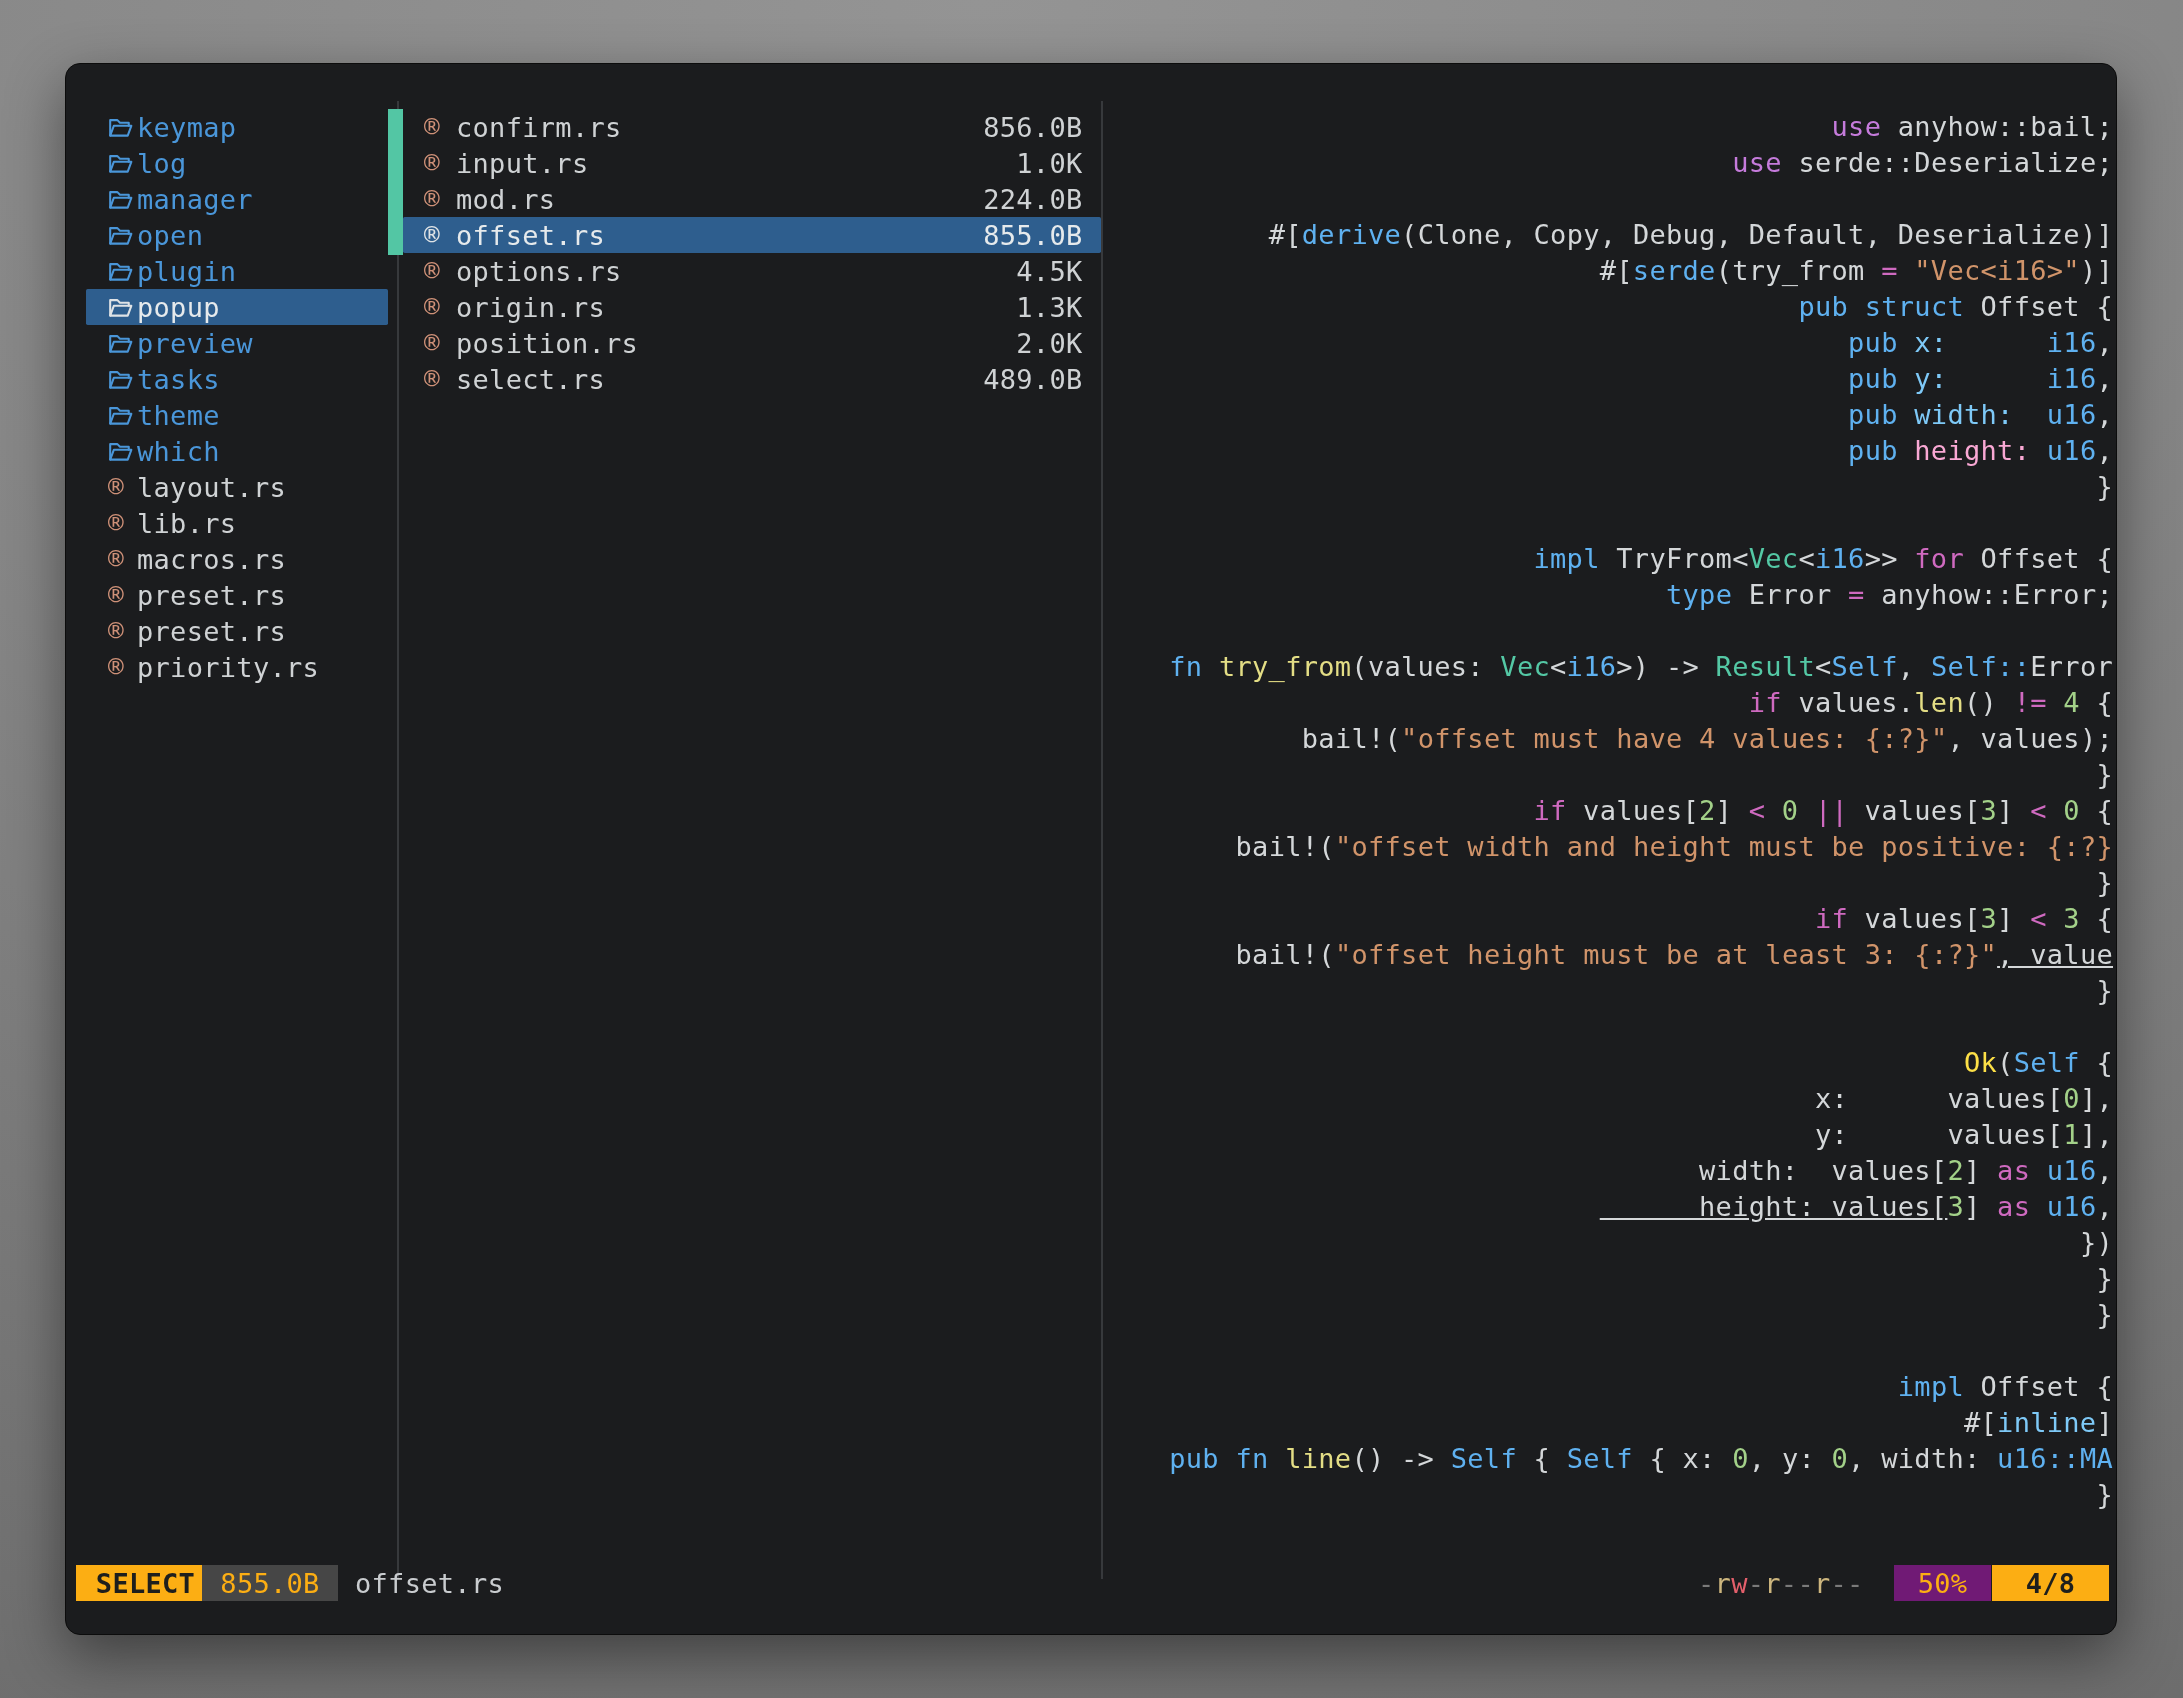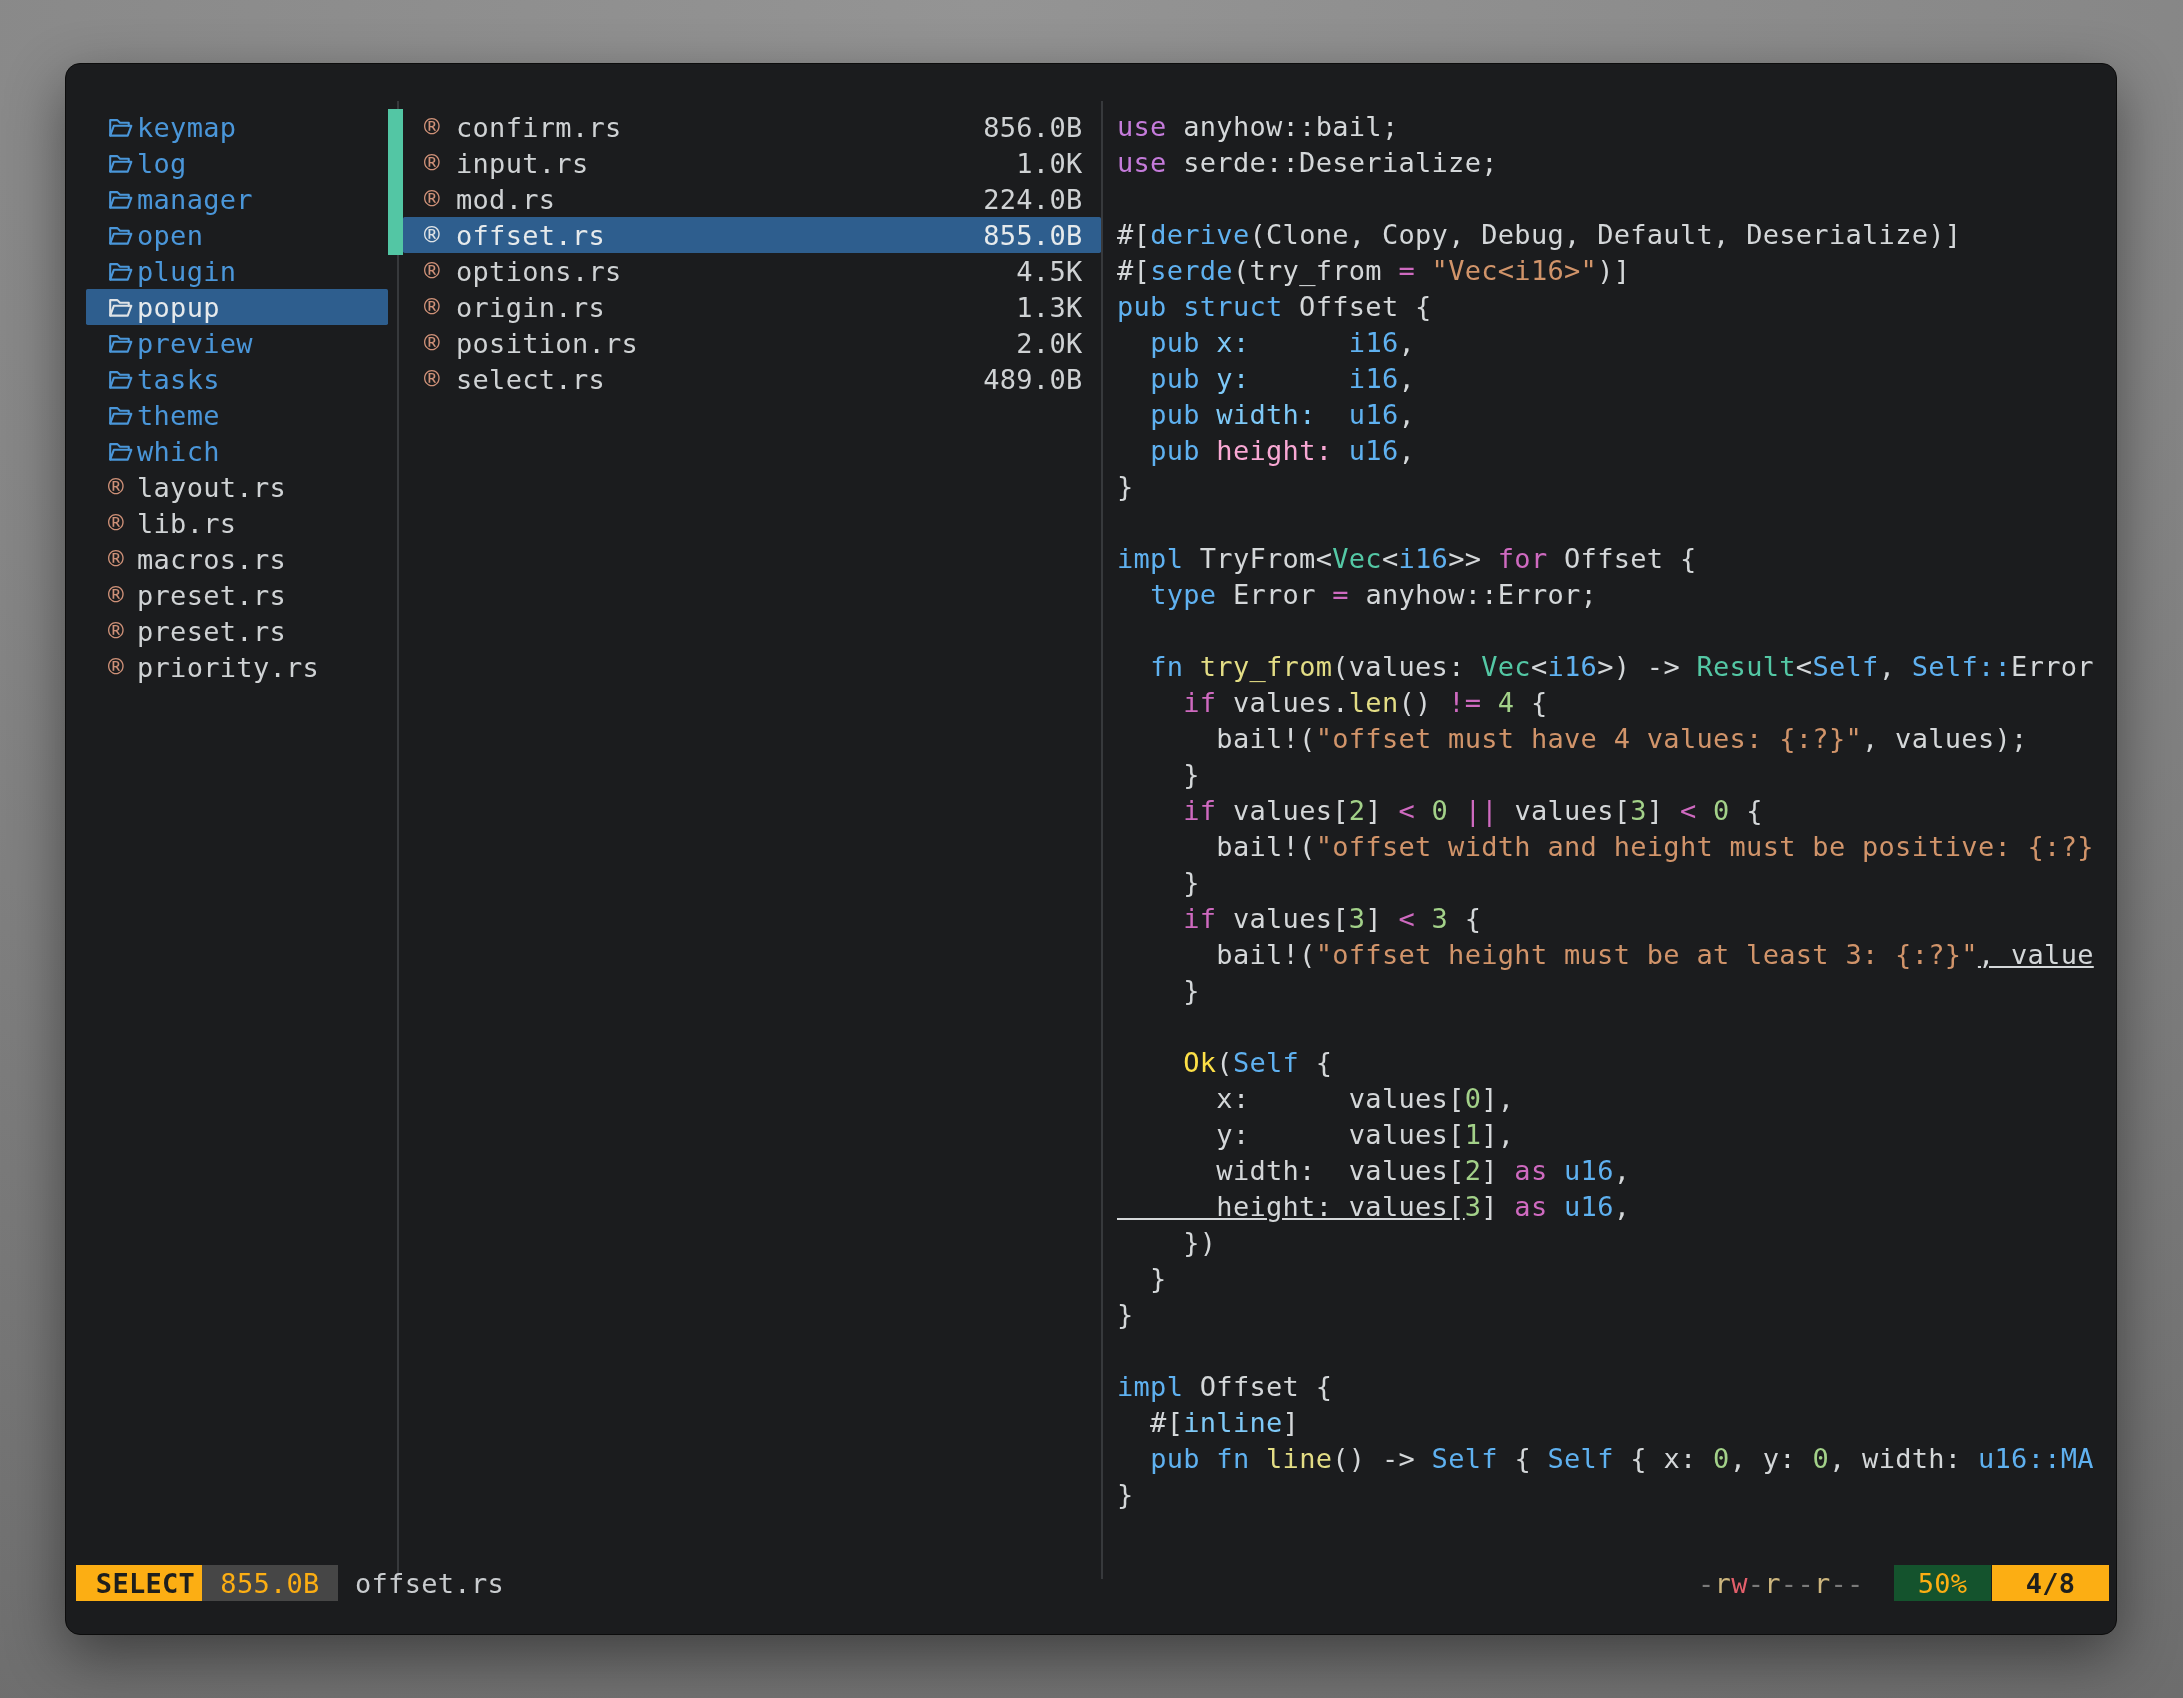--- a/index.html
+++ b/index.html
@@ -15,21 +15,21 @@
     box-shadow:0 20px 59px rgba(0,0,0,.45);
     overflow:hidden;
   }
   .sep { position:absolute; top:37px; width:1.7px; height:1478px; background:#37393c; z-index:1; }
   .sep-1 { left:331px; } .sep-2 { left:1035px; }
   .tealbar { position:absolute; left:322px; top:45px; width:15px; height:146px; z-index:3; }
 
   .pane { position:absolute; top:45px; z-index:2; }
   .pane-left { left:20px;  width:302px; }
   .pane-mid  { left:337px; width:698px; }
-  .pane-code { left:1051px; width:996px; overflow:hidden; }
+  .pane-code { left:1051px; width:996px; overflow:hidden;text-align:right; }
 
   .row {
     height:36px; display:flex; align-items:center;
     font-size:27px; letter-spacing:0.3px; white-space:nowrap;
     color:#cfd2d4;
   }
   .pane-left .row { padding-left:22px; }
   .pane-mid  .row { padding-left:21px; }
   .row.folder { color:#4a96d9; }
   .row .icon { display:inline-flex; align-items:center; justify-content:flex-start; flex:0 0 auto; }
@@ -266,17 +266,17 @@
       <div class="code-line"><span style="color: rgb(212, 215, 217);">  #[</span><span style="color: rgb(126, 201, 247);">inline</span><span style="color: rgb(212, 215, 217);">]</span></div>
       <div class="code-line"><span style="color: rgb(212, 215, 217);">  </span><span style="color: rgb(95, 177, 240);">pub fn </span><span style="color: rgb(227, 221, 133);">line</span><span style="color: rgb(212, 215, 217);">() -&gt; </span><span style="color: rgb(95, 177, 240);">Self</span><span style="color: rgb(212, 215, 217);"> { </span><span style="color: rgb(95, 177, 240);">Self</span><span style="color: rgb(212, 215, 217);"> { x: </span><span style="color: rgb(163, 209, 137);">0</span><span style="color: rgb(212, 215, 217);">, y: </span><span style="color: rgb(163, 209, 137);">0</span><span style="color: rgb(212, 215, 217);">, width: </span><span style="color: rgb(95, 177, 240);">u16::MA</span></div>
       <div class="code-line"><span style="color: rgb(212, 215, 217);">}</span></div>
     </div>
 
   <div class="statusbar">
     <div class="sbadge" id="mode-badge" style="background: rgb(252, 174, 19); color: rgb(30, 31, 29); padding-left: 13px;">SELECT</div>
     <div class="sbadge" id="size-badge" style="background: rgb(70, 70, 70); color: rgb(252, 174, 19);">855.0B</div>
     <div class="sbadge" id="status-filename">offset.rs</div>
     <div class="sbadge" id="perms"><span style="color: rgb(122, 122, 122);">-</span><span style="color: rgb(205, 182, 126);">r</span><span style="color: rgb(227, 95, 107);">w</span><span style="color: rgb(122, 122, 122);">-</span><span style="color: rgb(205, 182, 126);">r</span><span style="color: rgb(122, 122, 122);">-</span><span style="color: rgb(122, 122, 122);">-</span><span style="color: rgb(205, 182, 126);">r</span><span style="color: rgb(122, 122, 122);">-</span><span style="color: rgb(122, 122, 122);">-</span></div>
-    <div class="sbadge" id="pct-badge" style="background: #14532d; color: rgb(252, 174, 19);">50%</div>
+    <div class="sbadge" id="pct-badge" style="background: #701a75; color: rgb(252, 174, 19);">50%</div>
     <div class="sbadge" id="pos-badge" style="background: rgb(252, 174, 19); color: rgb(30, 31, 29);">4/8</div>
   </div>
 </div>
 
 
 </body></html>

